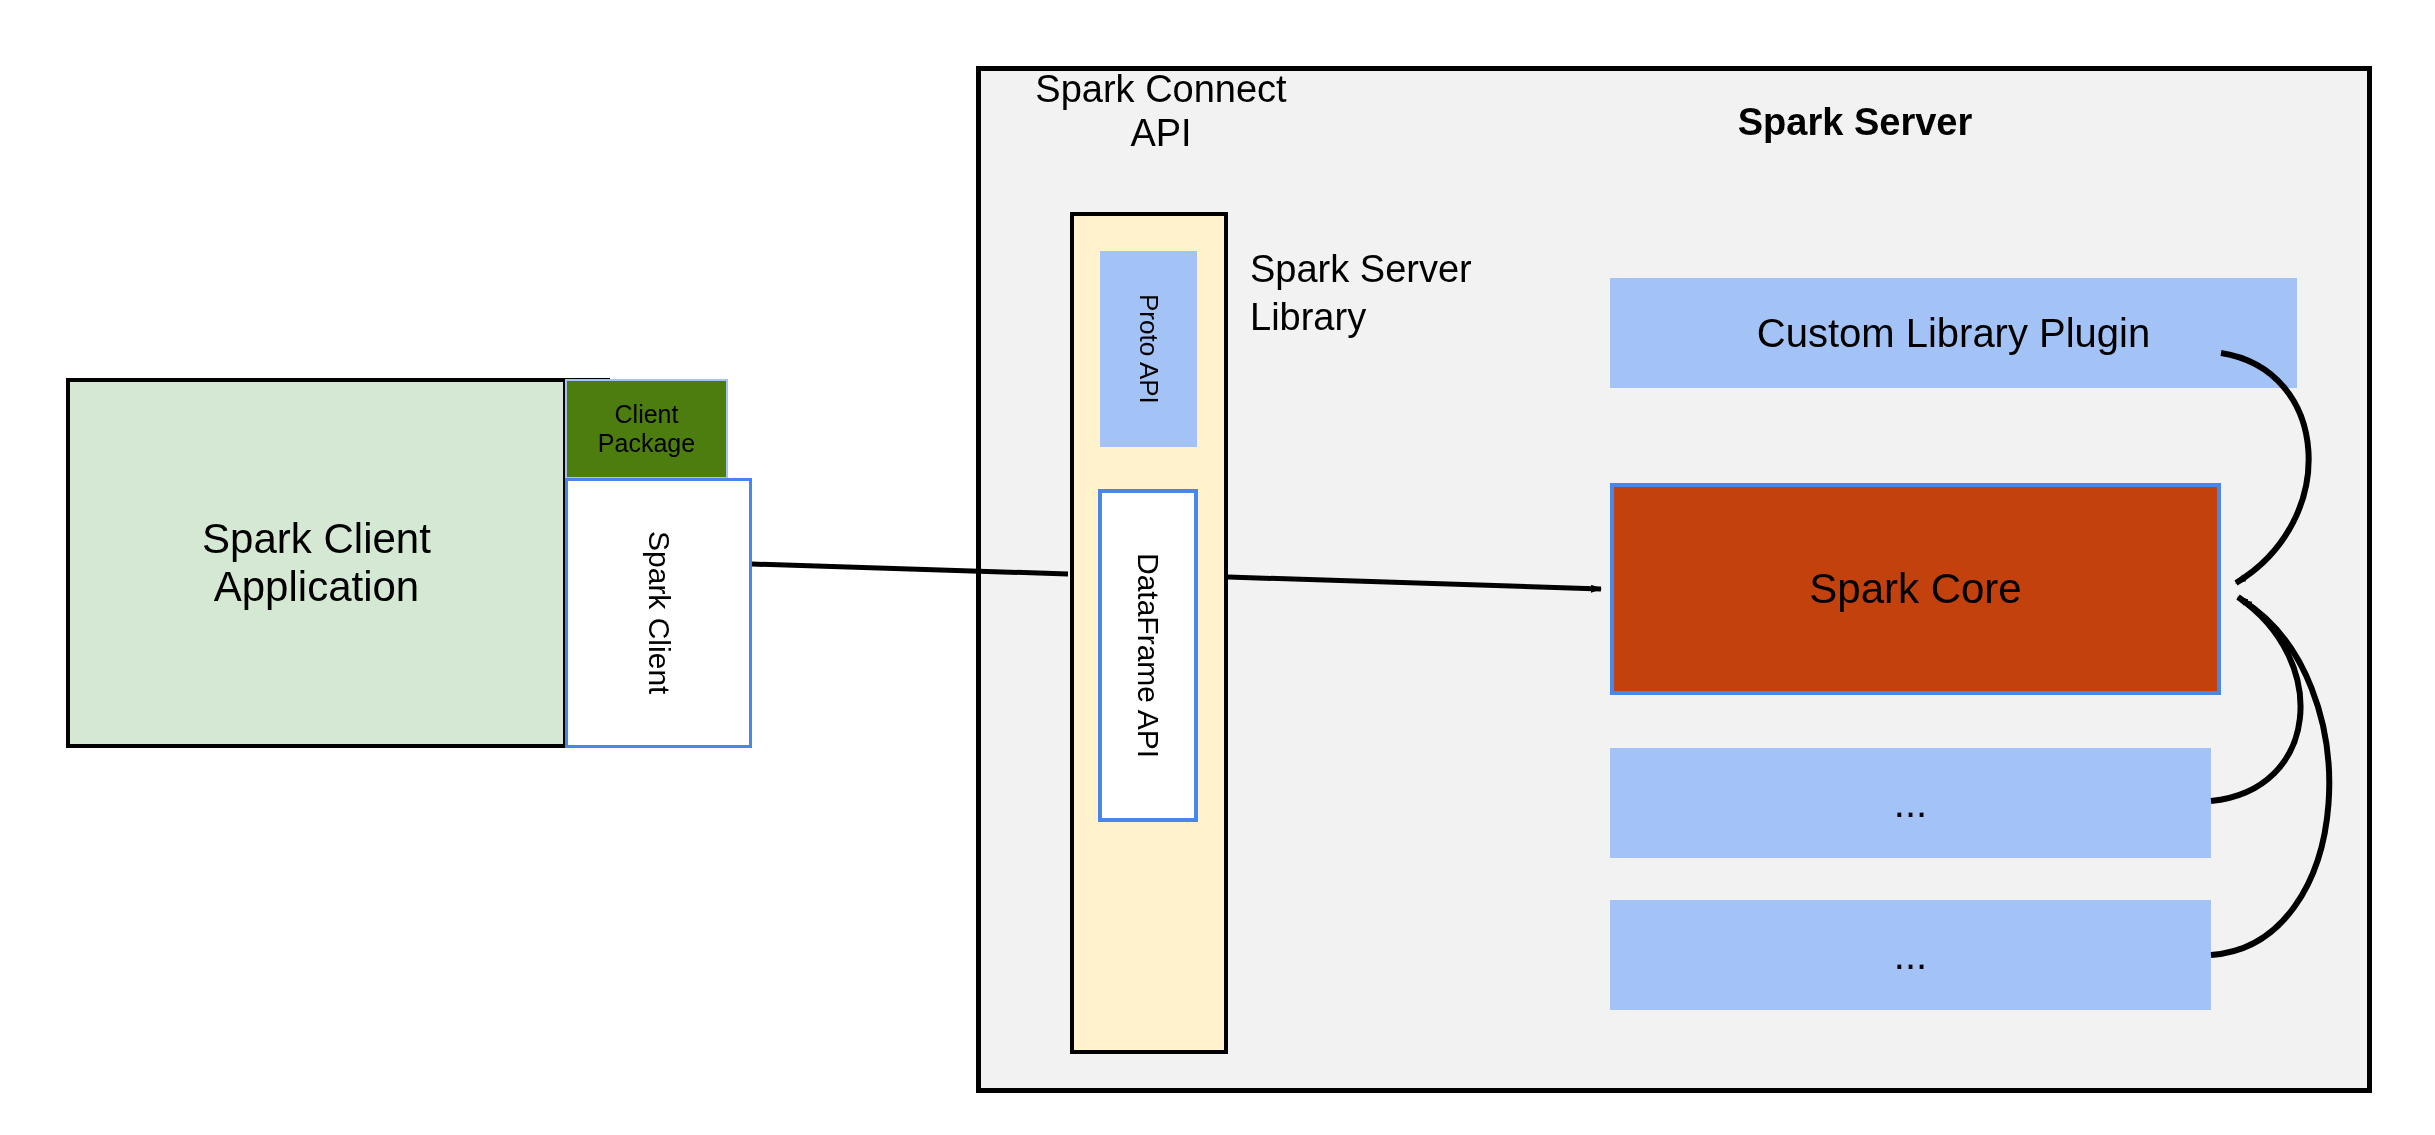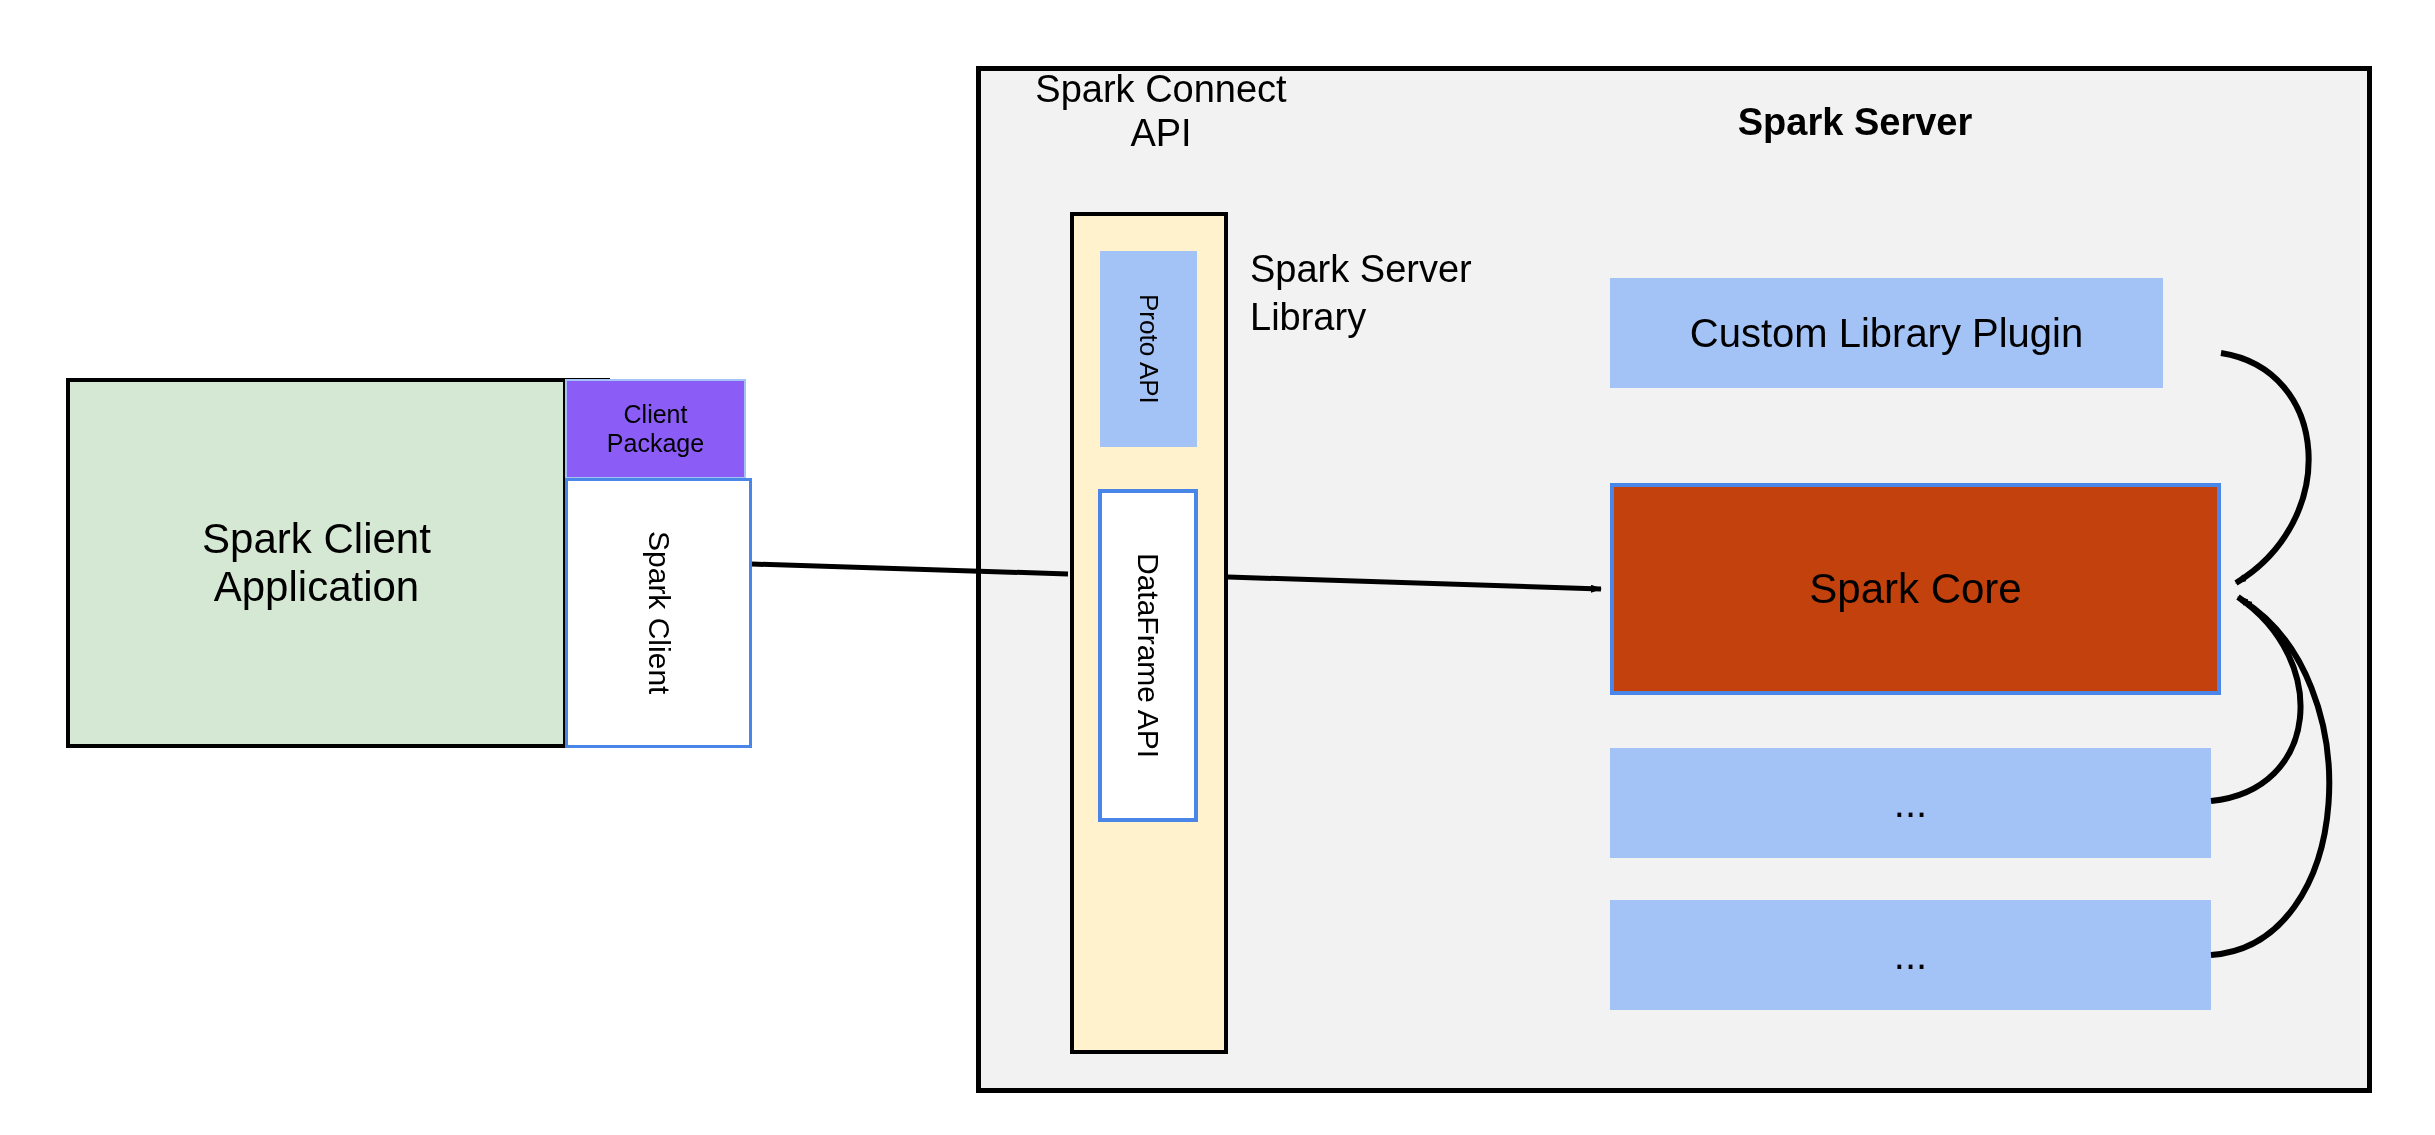--- a/index.html
+++ b/index.html
@@ -44,23 +44,23 @@
     position: absolute;
     left: 566px;
     top: 378px;
     width: 44px;
     height: 4px;
     background: #000000;
   }
   #client-package {
     left: 565px;
     top: 379px;
-    width: 181px;
+    width: 163px;
     height: 100px;
-    background: #8b5cf6;
+    background: #4d7c0f;
     border: 2px solid #a3c2f5;
     font-size: 25px;
   }
   #spark-client {
     left: 565px;
     top: 478px;
     width: 187px;
     height: 270px;
     background: #ffffff;
     border: 3px solid #4a86e8;
@@ -137,21 +137,21 @@
     height: 333px;
     background: #ffffff;
     border: 4px solid #4a86e8;
     font-size: 30px;
   }
 
   
   #custom-library-plugin {
     left: 1610px;
     top: 278px;
-    width: 553px;
+    width: 687px;
     height: 110px;
     background: #a3c2f5;
     font-size: 40px;
   }
   #spark-core {
     left: 1610px;
     top: 483px;
     width: 611px;
     height: 212px;
     background: #c2410c;

